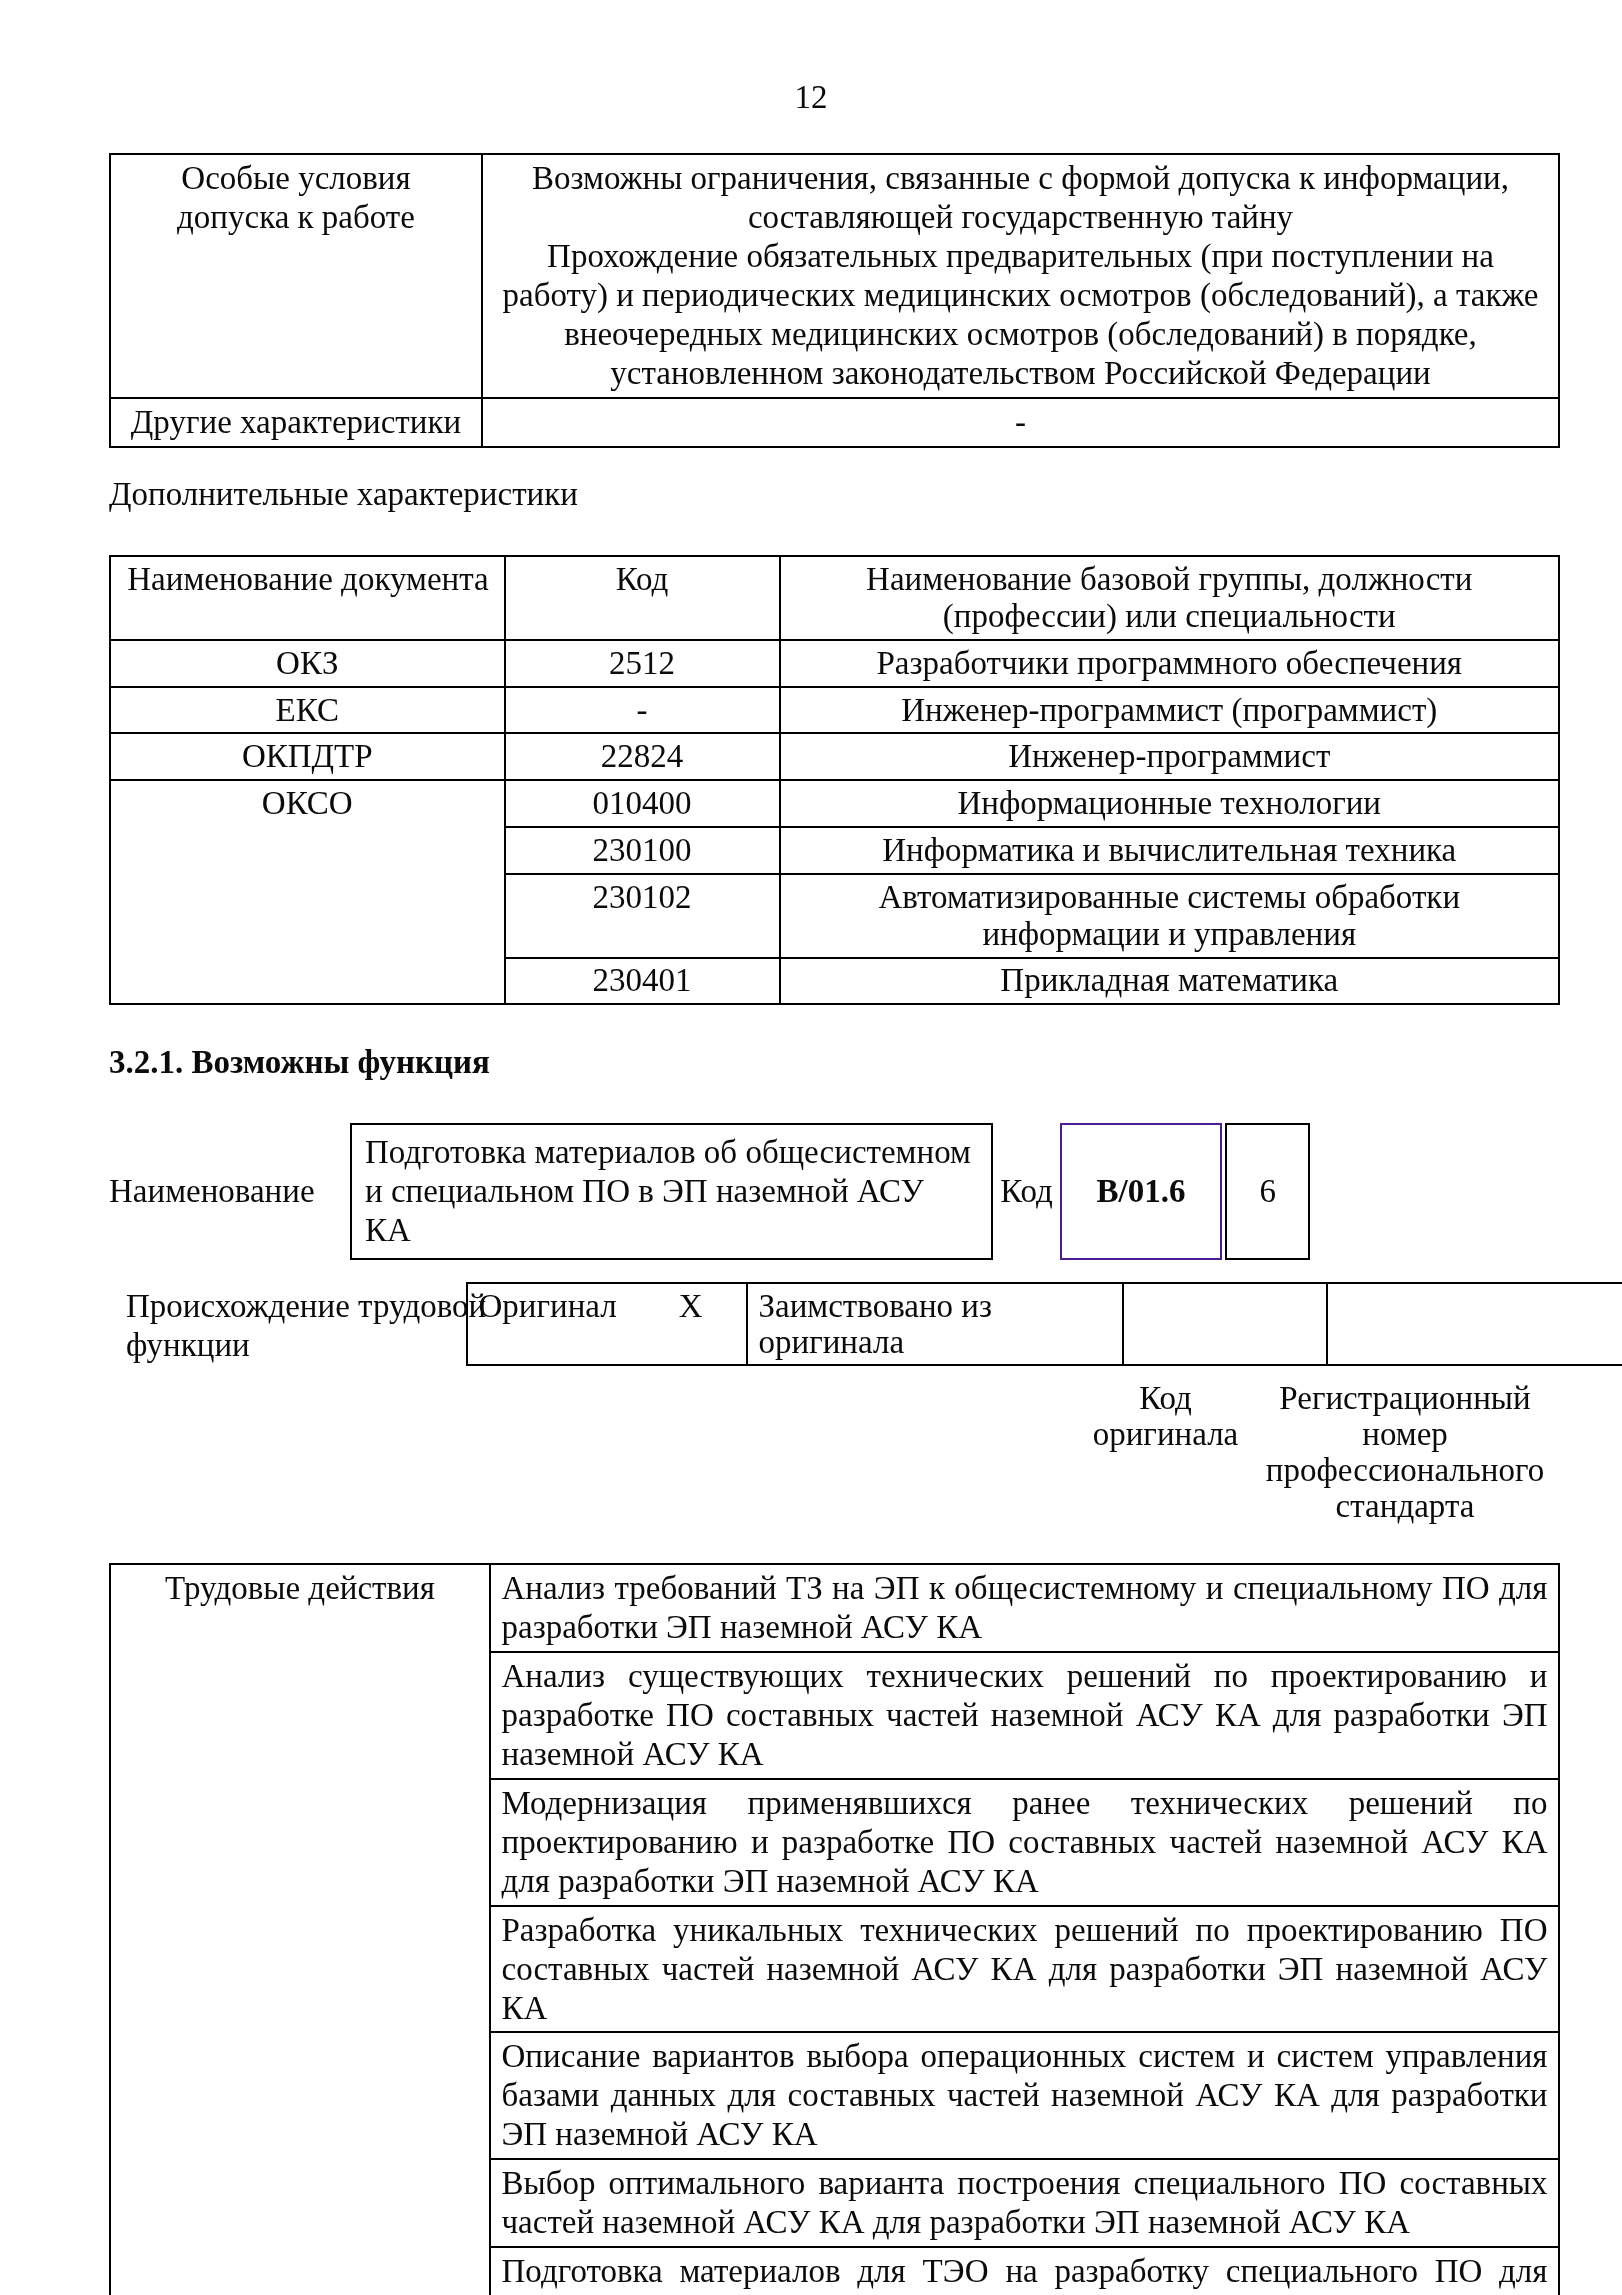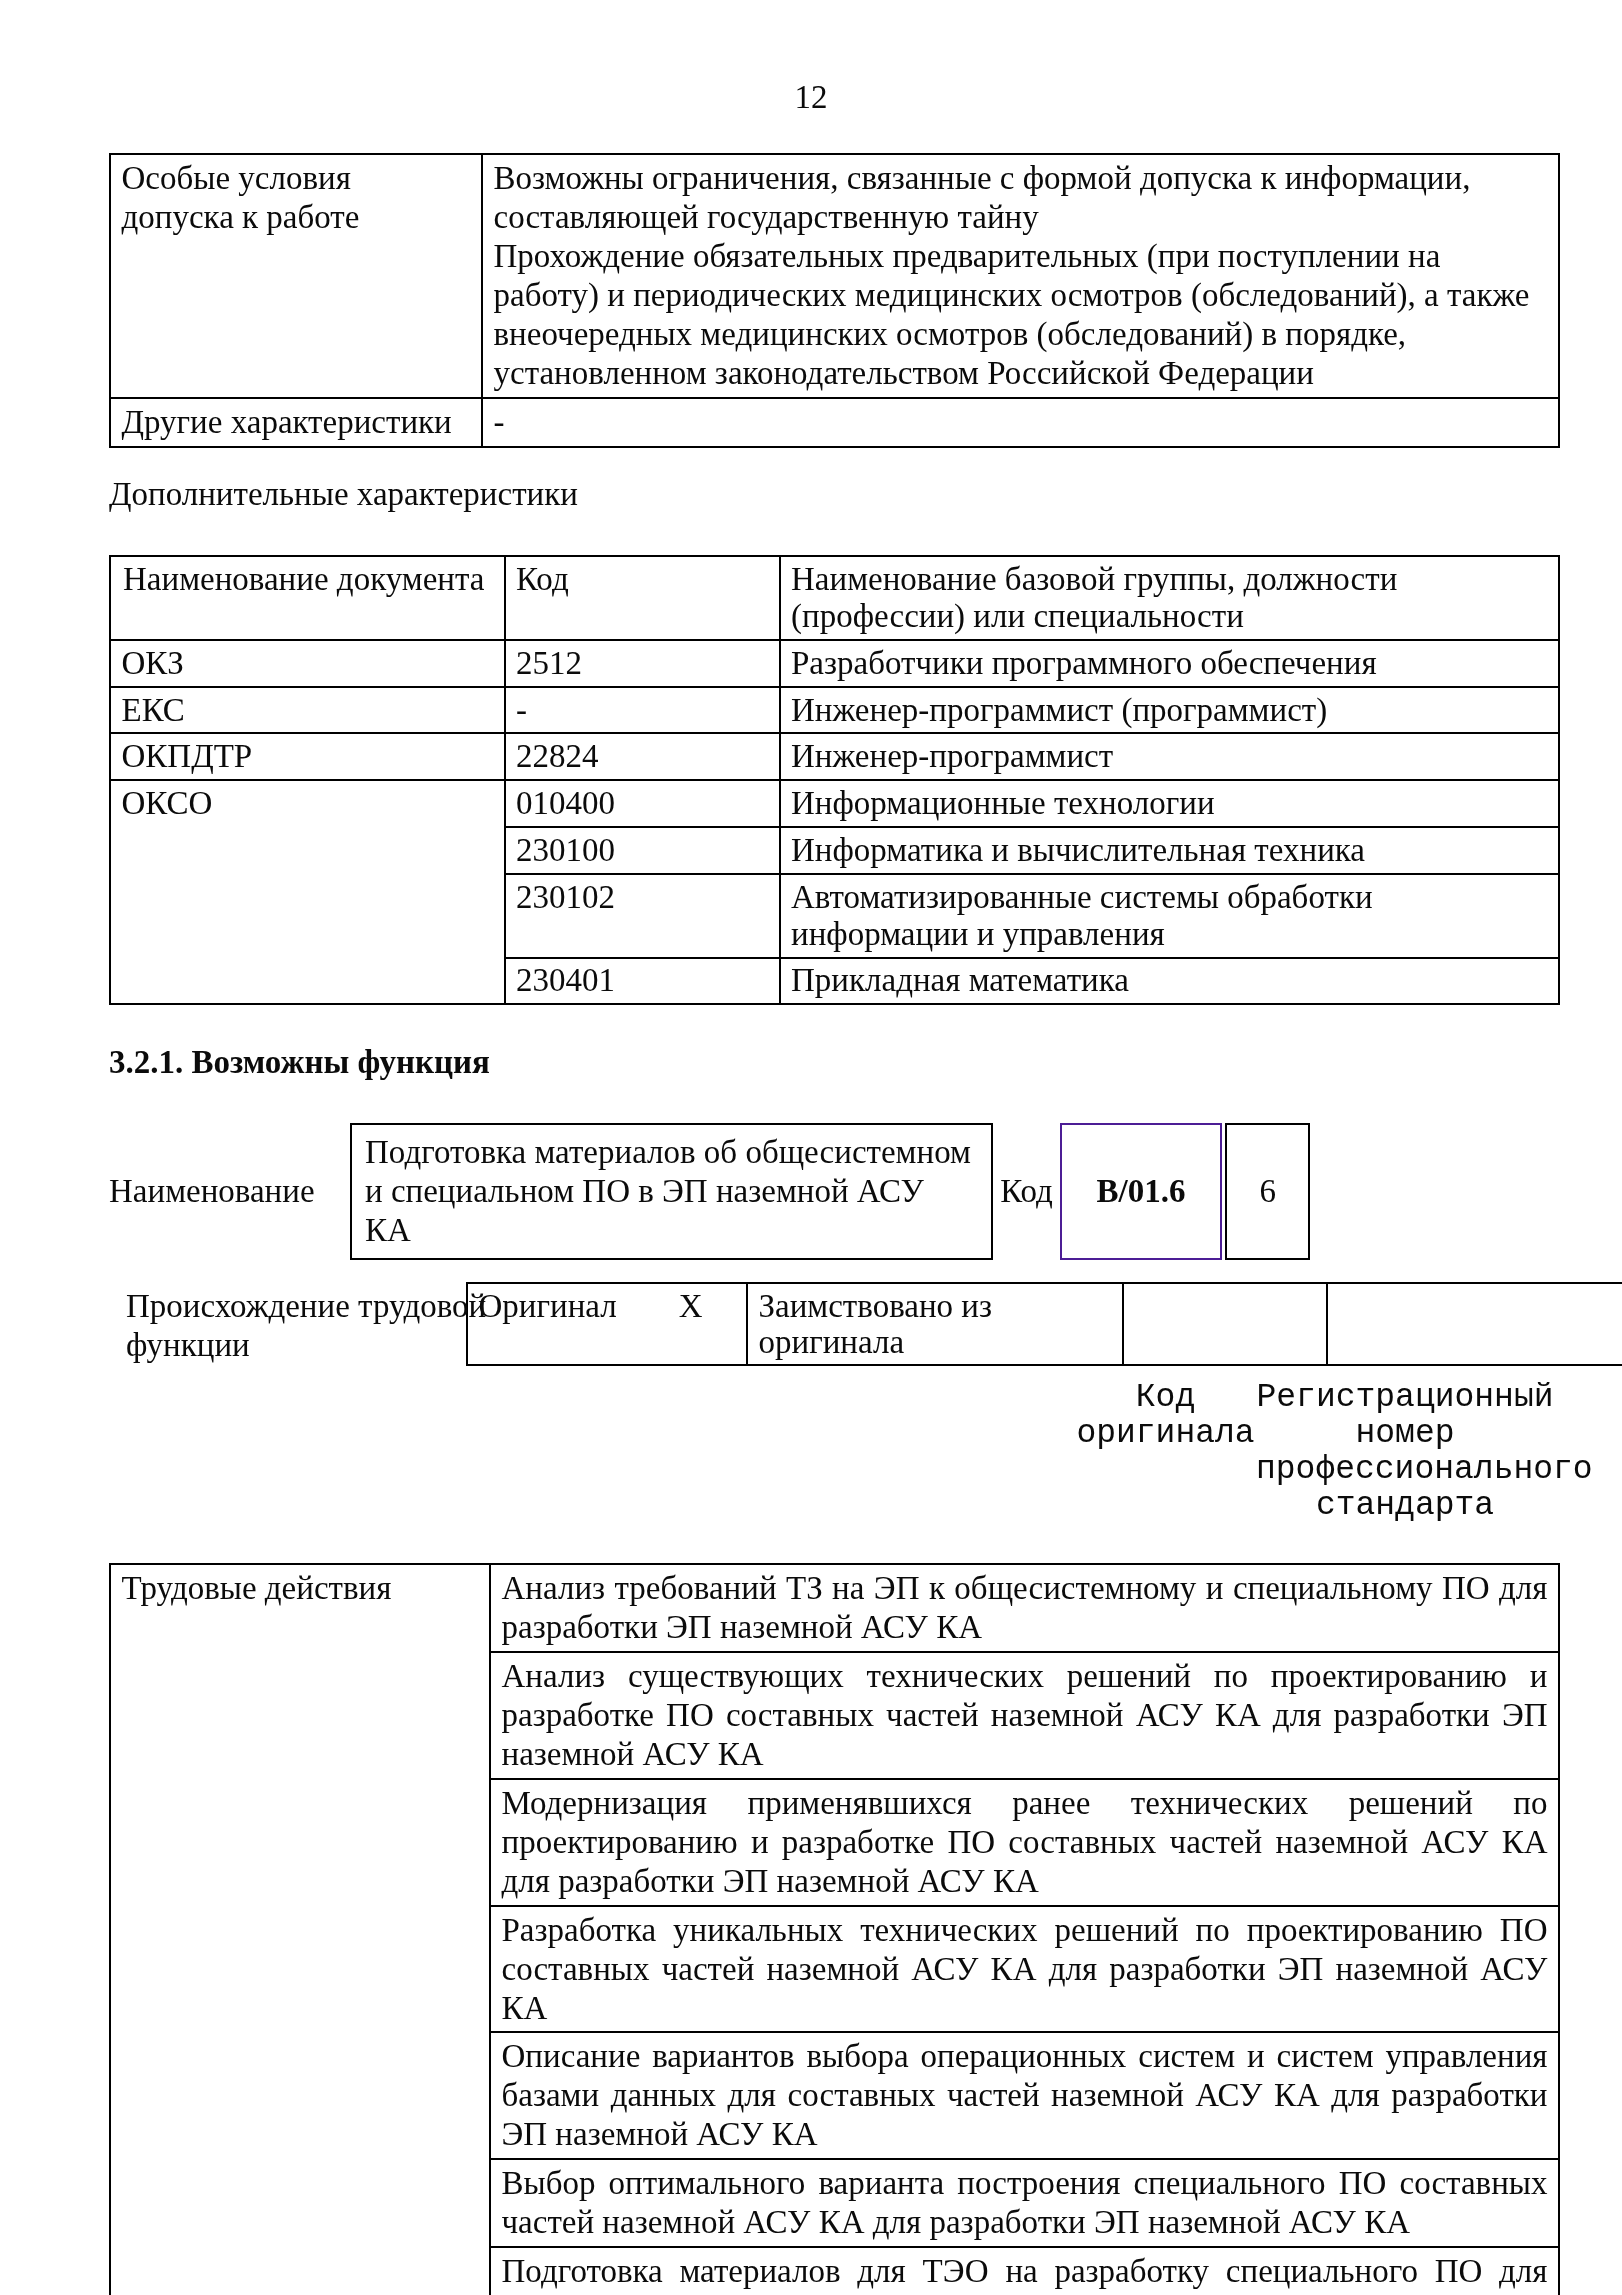--- a/index.html
+++ b/index.html
@@ -29,21 +29,21 @@
   table.doc-table {
     border-collapse: collapse;
     width: 1451px;
     table-layout: fixed;
   }
   table.doc-table td, table.doc-table th {
     border: 2px solid #000;
     padding: 3.9px 10.5px;
     vertical-align: top;
     font-weight: normal;
-    text-align: left;
+    text-align: center;
     word-wrap: break-word;
   }
   .t1 { margin-top: 36px; }
   .t1 .c-label { width: 349px; }
   .t1 p { margin: 0; }
 
   .heading {
     margin-top: 27.5px;
   }
   .heading-bold {
@@ -136,21 +136,20 @@
     gap: 62px;
   }
   .origin-captions {
     display: flex;
     margin-left: 966px; 
     margin-top: 14.4px;
   }
   .origin-captions .cap {
     text-align: center;
     line-height: 36px;
-    font-family: Liberation Mono, monospace;
   }
   .cap-code { width: 181px; }
   .cap-reg  { width: 298px; }
 
   
   .t3 { margin-top: 39px; }
   .t3 .c-label { width: 357px; }
   .t3 td.action { text-align: justify; }
   .t3 td.action-last { text-align: justify; text-align-last: justify; }
 </style>

